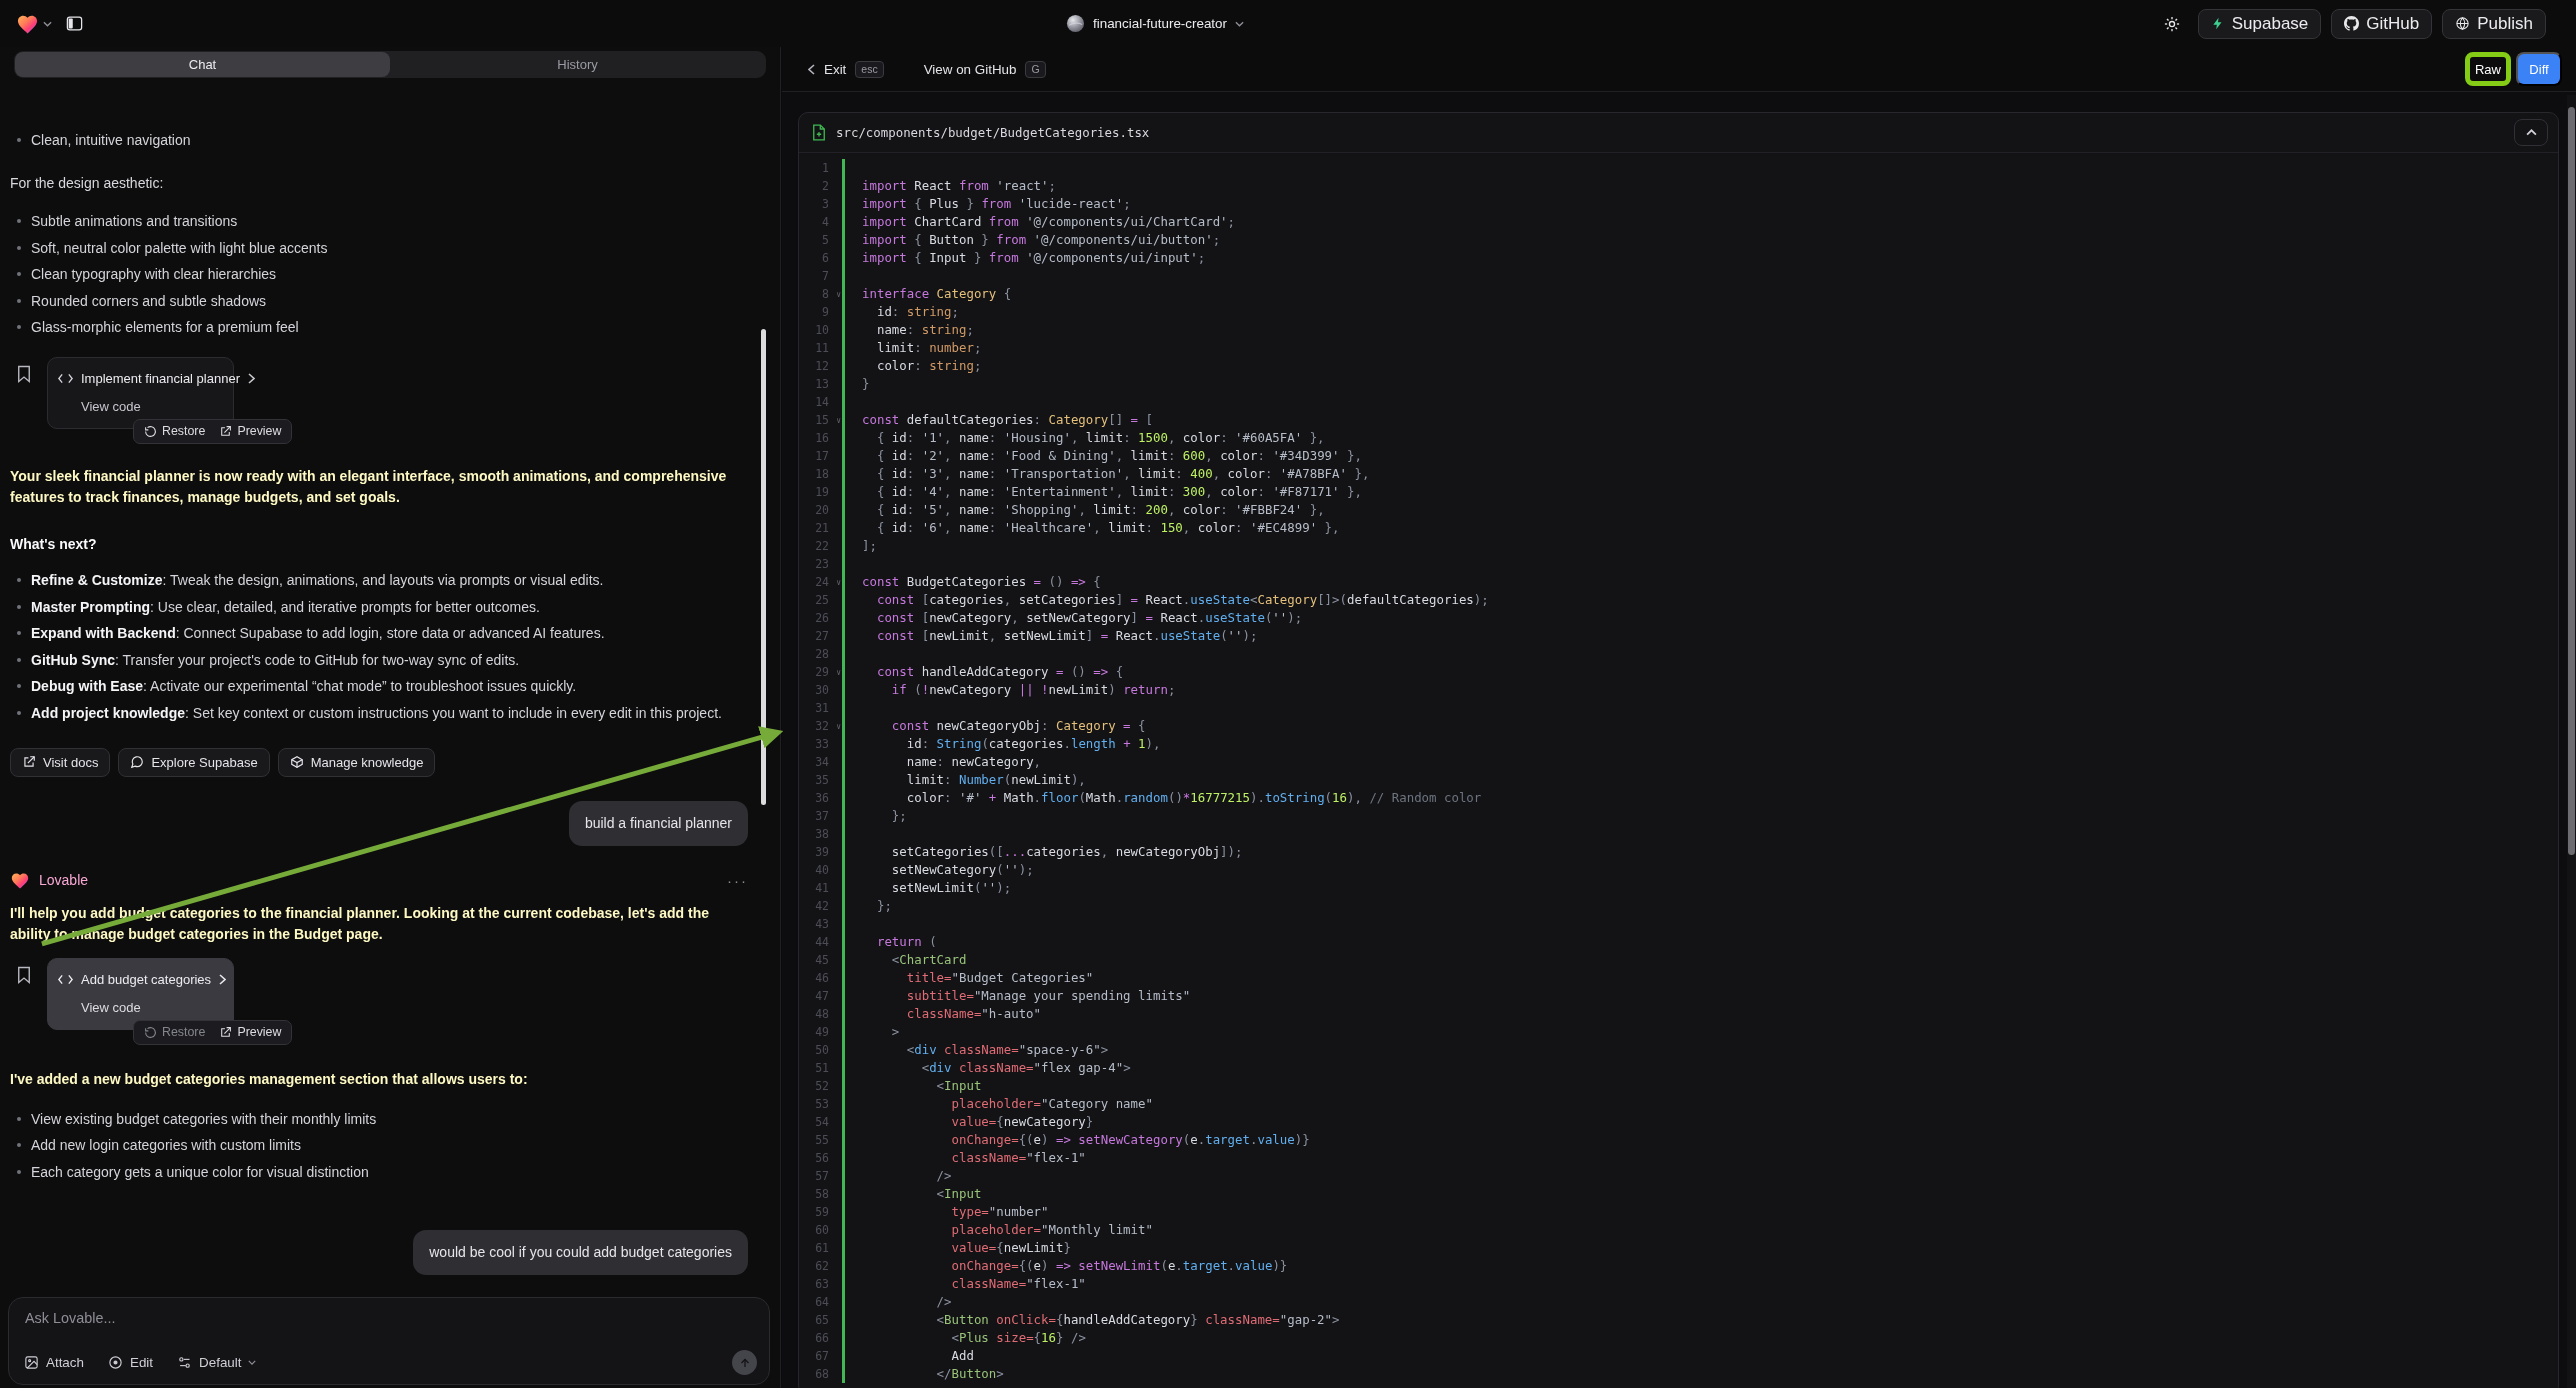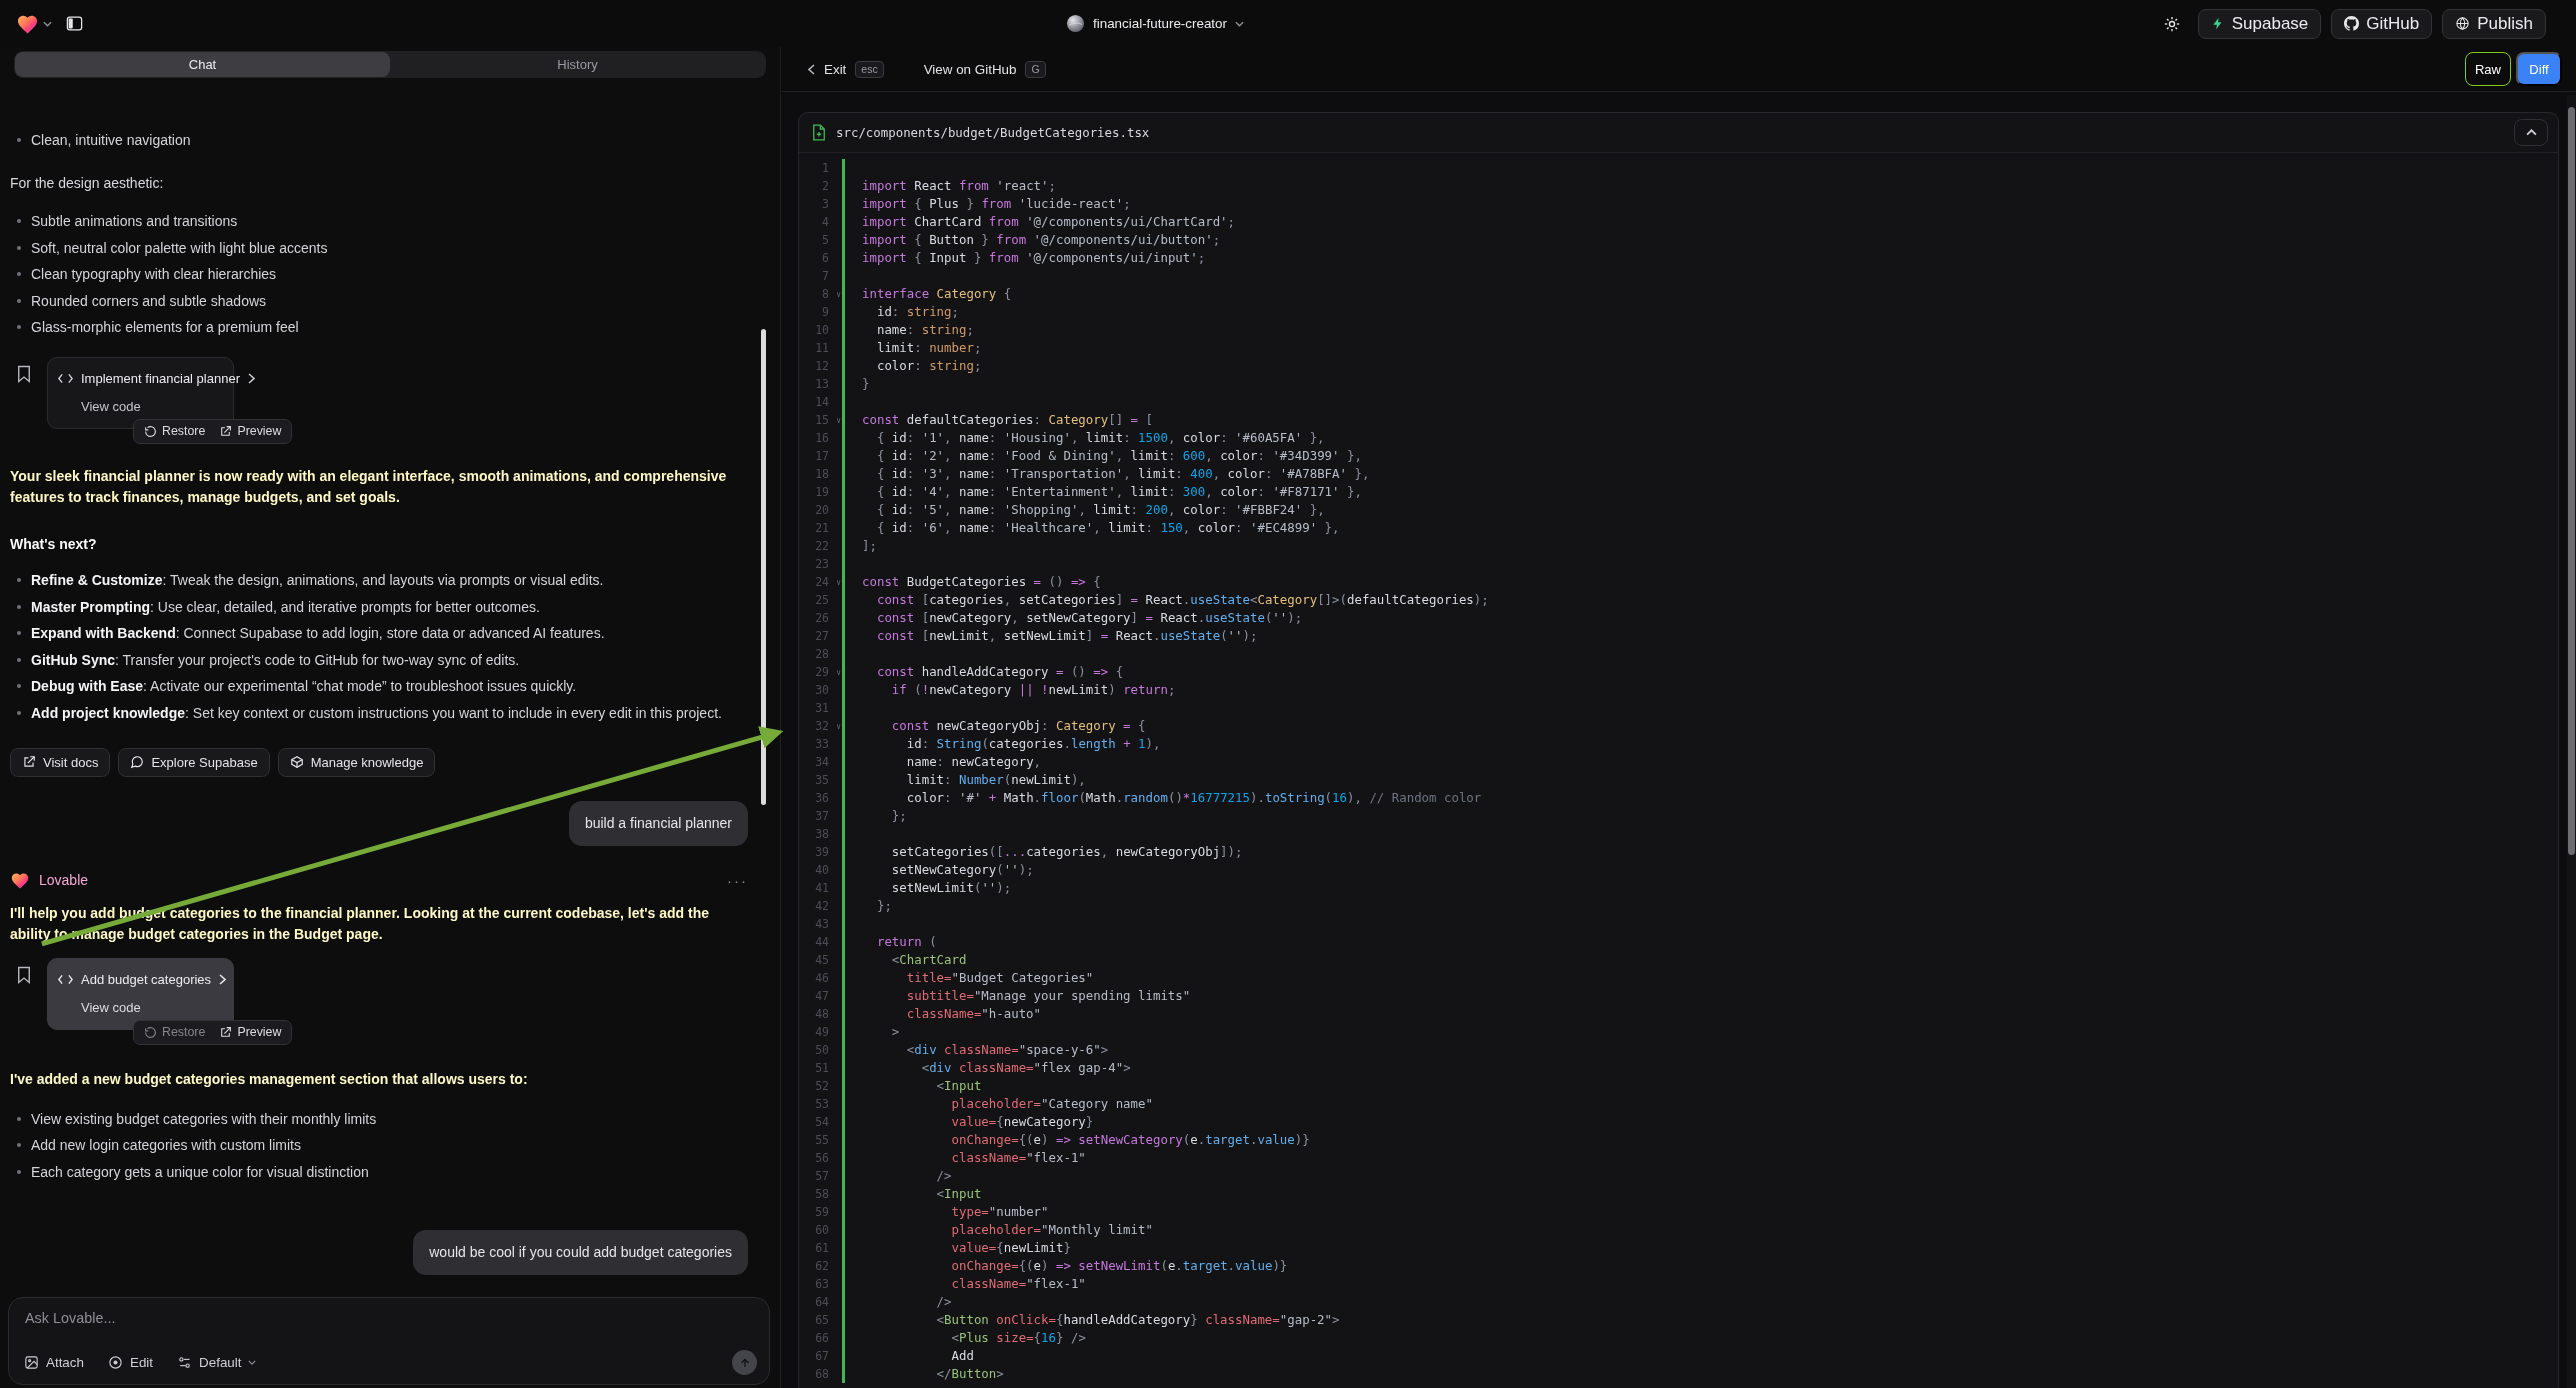--- a/index.html
+++ b/index.html
@@ -91,42 +91,42 @@
 
   
   .code-panel { position:absolute; top:47px; left:782px; right:0; bottom:0; background:#0d0d0f; }
   .code-header { position:absolute; top:0; left:0; right:0; height:45px; background:#0c0c0d;
                  border-bottom:1px solid #202024; display:flex; align-items:center; padding:0 14px 0 26px; }
   .ch-group { display:flex; align-items:center; gap:9px; font-size:13.4px; color:#e4e4e8; cursor:pointer; }
   .ch-gap { width:40px; }
   kbd { background:#1a1a1e; border:1px solid #3a3a3f; border-radius:4px; padding:1.5px 5px;
         font-size:10.5px; color:#9a9aa2; font-family:"Liberation Sans",sans-serif; }
   .ch-right { margin-left:auto; display:flex; gap:5px; }
-  .raw-btn { width:46px; height:34px; border:1px solid #84cc16; border-radius:8px; background:transparent;
+  .raw-btn { width:46px; height:34px; border:5px solid #84cc16; border-radius:8px; background:transparent;
              color:#fff; font-size:13px; display:flex; align-items:center; justify-content:center; cursor:pointer; }
   .diff-btn { width:46px; height:34px; border-radius:8px; background:#3b82f6; color:#fff;
               font-size:13px; display:flex; align-items:center; justify-content:center; cursor:pointer; }
 
   .file-card { position:absolute; top:65px; left:16px; right:17px; bottom:-8px; background:#131316;
                border:1px solid #28282c; border-radius:10px; overflow:hidden; }
   .fc-header { height:40px; display:flex; align-items:center; padding:0 10px 0 13px;
                border-bottom:1px solid #222226; }
   .fc-path { margin-left:10px; font-family:"DejaVu Sans Mono",monospace; font-size:12.4px; color:#d8d8de; }
   .fc-collapse { margin-left:auto; width:34px; height:27px; border:1px solid #303035; border-radius:8px;
                  display:flex; align-items:center; justify-content:center; color:#d0d0d6; cursor:pointer; }
   .fc-body { display:flex; padding-top:6px; }
   .gutter { width:46px; flex:none; border-right:3px solid #43b655; }
   .ln { height:18px; position:relative; text-align:right; padding-right:13px;
         font:11.5px/18px "DejaVu Sans Mono",monospace; color:#4d4d57; }
   .ln .fold { position:absolute; right:1px; top:1px; font-size:8px; color:#62626b; }
   .code-lines { flex:1; padding-left:17px; }
   .cl { height:18px; white-space:pre; font:12.4px/18px "DejaVu Sans Mono",monospace; color:#d8dbe2; }
   .tk-k { color:#c678dd; } .tk-v { color:#d8dbe2; } .tk-p { color:#8b92a0; }
   .tk-t { color:#d19a66; } .tk-T { color:#e5c07b; } .tk-s { color:#b6bdc9; }
-  .tk-n { color:#0ea5e9; } .tk-f { color:#61afef; } .tk-c { color:#6d7480; }
+  .tk-n { color:#bef264; } .tk-f { color:#61afef; } .tk-c { color:#6d7480; }
   .tk-g { color:#98c379; } .tk-b { color:#61afef; } .tk-a { color:#e06c75; }
   .tk-x { color:#b6bdc9; } .tk-m { color:#c678dd; }
 
   
   .win-scroll { position:absolute; top:95px; right:0; width:9px; bottom:0; background:#121214; z-index:6; }
   .win-thumb { position:absolute; top:12px; left:1px; width:7px; height:748px; border-radius:4px; background:#6b6b70; }
 
   
   .arrow-overlay { position:absolute; inset:0; z-index:40; pointer-events:none; }
 </style>

